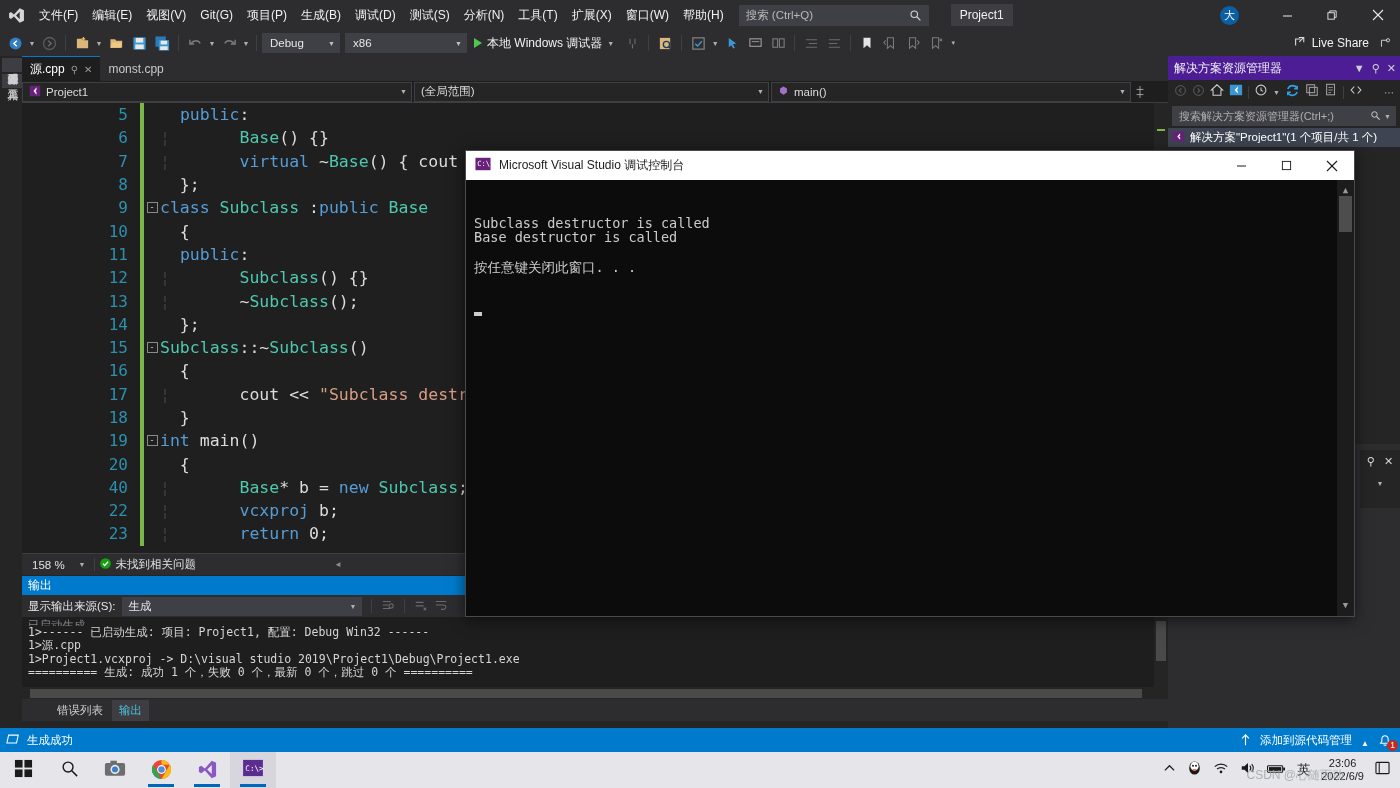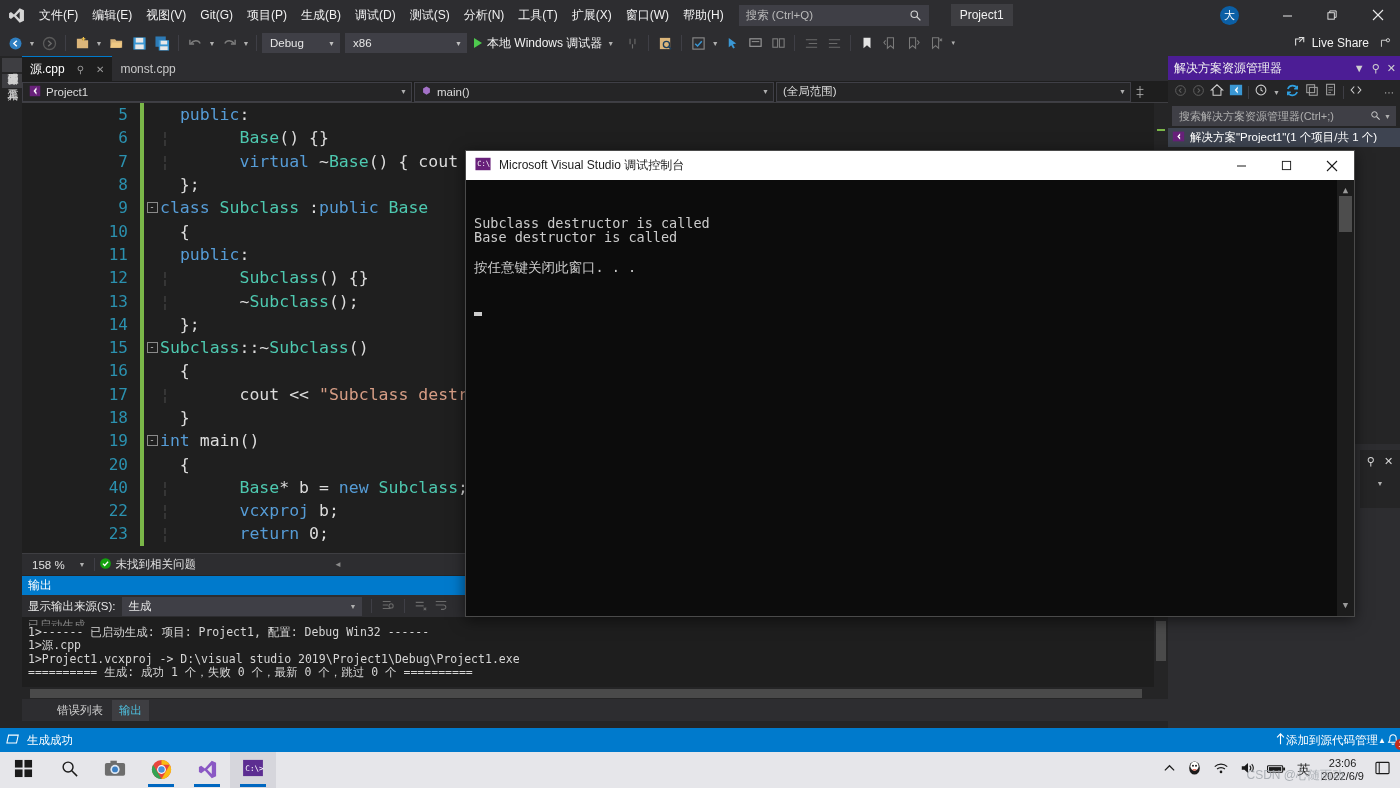--- a/index.html
+++ b/index.html
@@ -78,21 +78,21 @@
   .vtab {
     writing-mode: vertical-rl; text-orientation: mixed;
     font-size: 11px; color: #d0d0d0; background: #3e3e42;
     padding: 7px 3px; margin: 2px 2px; letter-spacing: 0px;
   }
 
   
   .editor-area { position: absolute; left: 22px; top: 56px; width: 1146px; height: 520px; background: #252526; }
   .tabstrip { height: 25px; background: #2d2d30; display: flex; align-items: stretch; }
   .etab {
-    display: flex; align-items: center; gap: 12px; padding: 0 8px;
+    display: flex; align-items: center; gap: 6px; padding: 0 8px;
     font-size: 12px; color: #c8c8c8; border-top: 1px solid transparent;
   }
   .etab.active { background: #1e1e1e; color: #ffffff; border-top: 1px solid #007acc; }
   .etab .pin, .etab .x { font-size: 10px; color: #9a9a9a; }
   .navbar {
     height: 22px; background: #1e1e1e; display: flex; align-items: center;
     border-bottom: 1px solid #3e3e42; gap: 2px; padding-right: 2px;
   }
   .navcombo {
     height: 20px; background: #252526; border: 1px solid #3f3f46;
@@ -169,21 +169,21 @@
     background: #3e4451; color: #ffffff;
   }
   .sol-lowerdock { position: absolute; left: 1360px; top: 450px; width: 40px; height: 58px; background: #252526; }
 
   
   .vs-status {
     position: absolute; left: 0; bottom: 0; width: 1400px; height: 24px;
     background: #007acc; display: flex; align-items: center; color: #ffffff; font-size: 11.5px;
   }
   .vs-status .left { display: flex; align-items: center; gap: 7px; padding-left: 6px; }
-  .vs-status .right { margin-left: auto; display: flex; align-items: center; gap: 0; }
+  .vs-status .right { margin-left: auto; display: flex; align-items: flex-end; gap: 9px; padding-right: 8px; }
   .bell-badge { position: relative; display: flex; align-items: center; }
   .bell-badge .cnt {
     position: absolute; right: -6px; bottom: -3px; background: #c42b1c; color: #fff;
     font-size: 8.5px; border-radius: 7px; padding: 0 3px; line-height: 11px; min-width: 11px; text-align: center;
   }
 
   
   .console-win {
     position: absolute; left: 465px; top: 150px; width: 890px; height: 467px;
     background: #0c0c0c; border: 1px solid #4a4a4a;
@@ -475,31 +475,31 @@
         <div class="navcombo" style="width:390px">
           <span>
             <svg width="12" height="12" viewBox="0 0 16 16">
                 <rect x="1" y="1" width="14" height="14" fill="#68217a"></rect>
                 <path d="M10 3 6 8l4 5V9.5L8.5 8 10 6.5z" fill="#fff"></path>
               </svg>
           </span>
           <span>Project1</span>
           <span class="carr">▼</span>
         </div>
+        <div class="navcombo" style="width:355px">
+          <span>(全局范围)</span>
+          <span class="carr">▼</span>
+        </div>
         <div class="navcombo" style="width:360px">
           <span>
             <svg width="11" height="11" viewBox="0 0 16 16">
                 <path d="M8 2l5 3v6l-5 3-5-3V5z" fill="#a371c7"></path>
               </svg>
           </span>
           <span>main()</span>
-          <span class="carr">▼</span>
-        </div>
-        <div class="navcombo" style="width:355px">
-          <span>(全局范围)</span>
           <span class="carr">▼</span>
         </div>
         <div style="width:14px;display:flex;align-items:center;justify-content:center">
           <svg width="10" height="12" viewBox="0 0 10 14">
               <path d="M5 0v14M1 4h8M1 10h8" stroke="#b0b0b0" stroke-width="1"></path>
             </svg>
         </div>
       </div>
 
       <div class="code-wrap">

